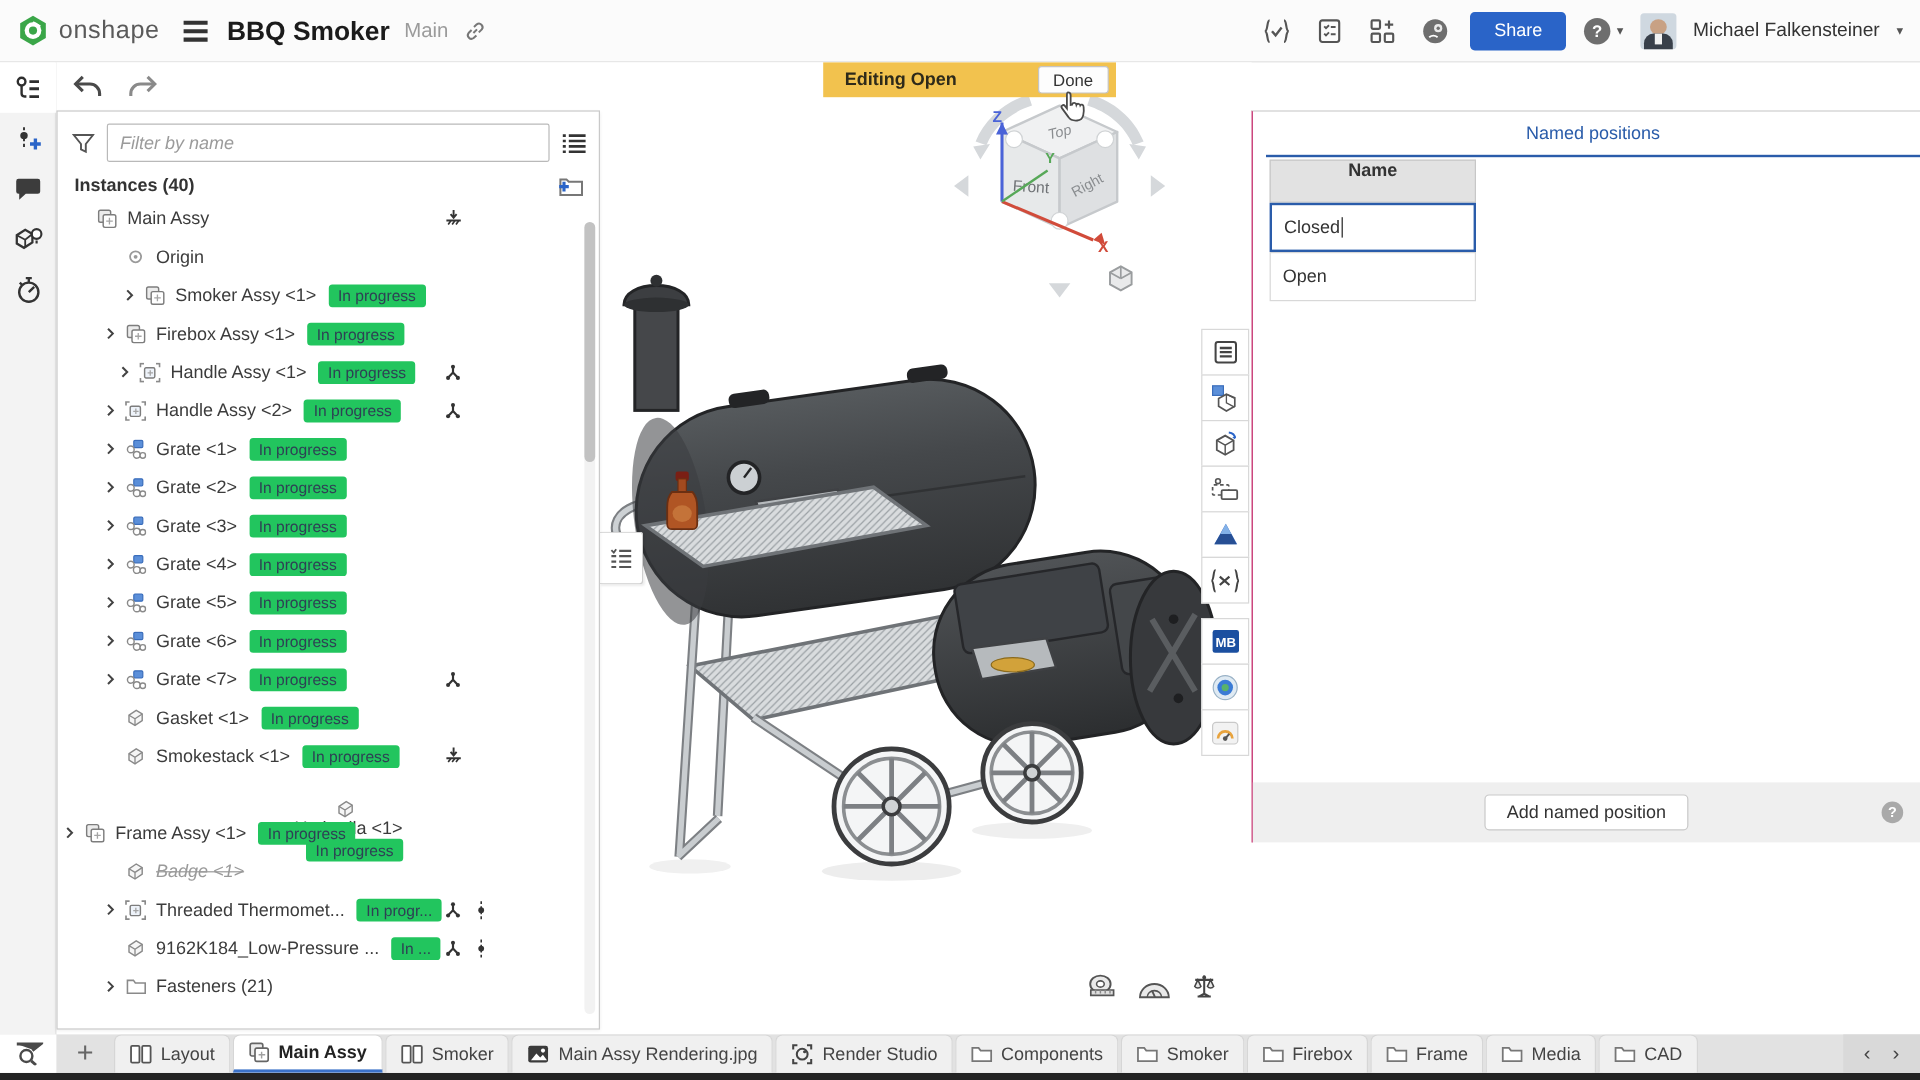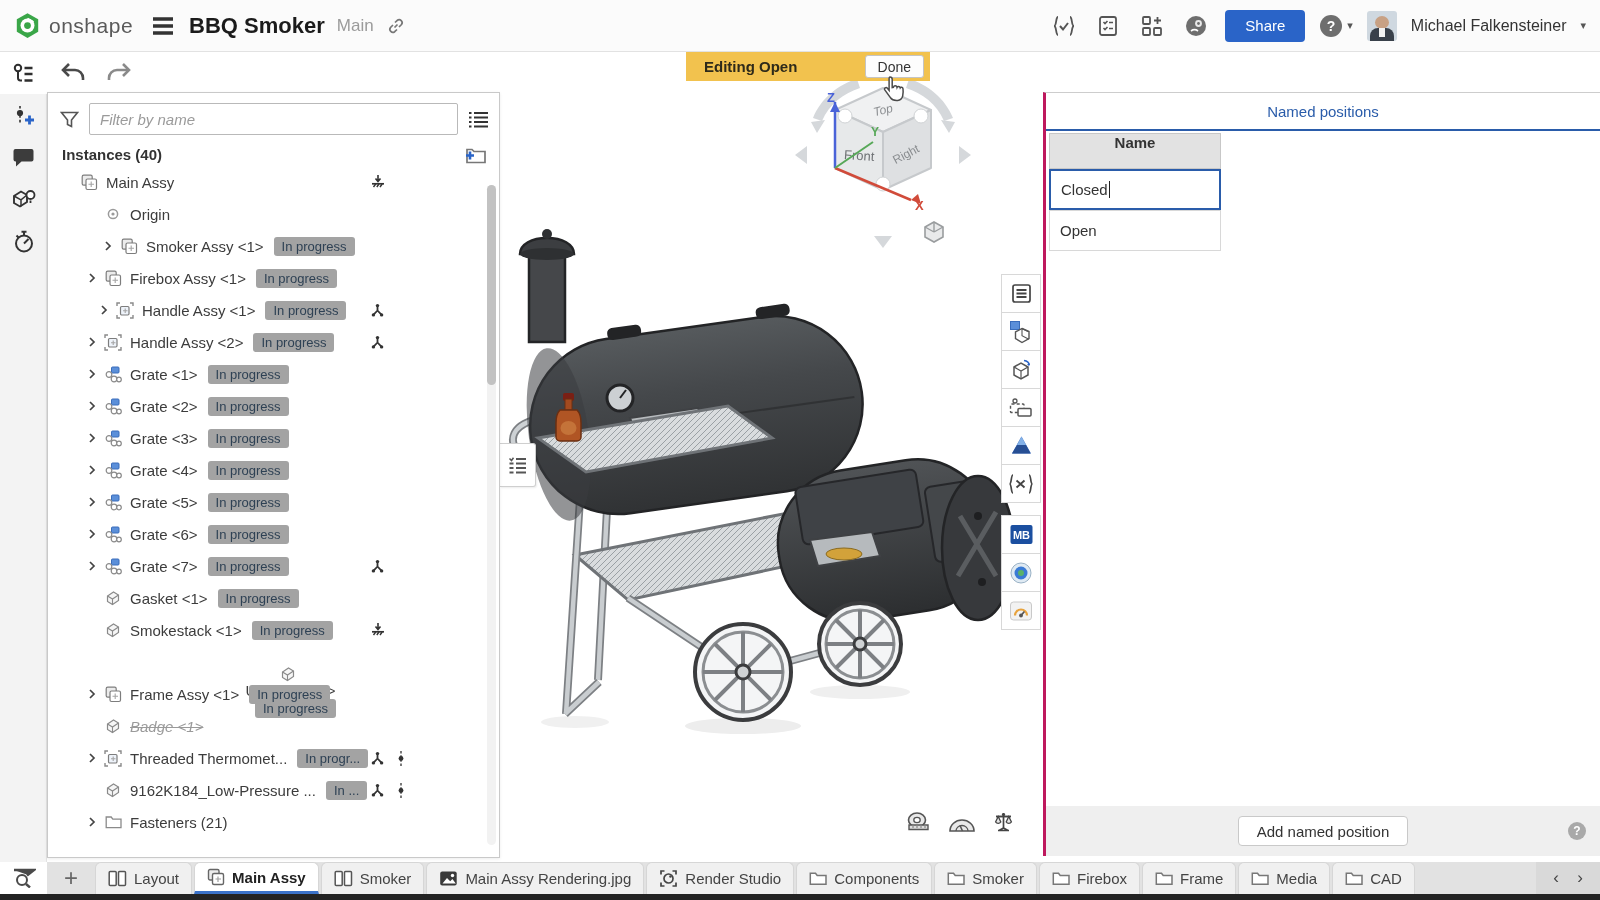--- a/index.html
+++ b/index.html
@@ -54,21 +54,21 @@
                 font-size:15px;font-style:italic;color:#555;font-family:inherit;}
   .filter-input::placeholder{color:#9b9b9b;font-style:italic;}
   .inst-row{display:flex;align-items:center;padding:4px 12px 2px 14px;}
   .inst-label{font-weight:bold;font-size:15px;color:#333;}
   .inst-add{margin-left:auto;cursor:pointer;}
   .tree{position:relative;}
   .trow{position:relative;height:32px;display:flex;align-items:center;font-size:15px;color:#3c3c3c;cursor:default;}
   .chev{width:20px;height:20px;display:inline-flex;align-items:center;justify-content:center;flex:none;}
   .ticon{width:22px;display:inline-flex;justify-content:center;margin-right:6px;flex:none;}
   .tlabel{white-space:nowrap;}
-  .badge{margin-left:10px;background:#a3a3a3;color:#2e4154;font-size:13px;border-radius:3px;
+  .badge{margin-left:10px;background:#22c55e;color:#2e4154;font-size:13px;border-radius:3px;
          padding:2px 8px;white-space:nowrap;}
   .rics{position:absolute;left:322px;display:flex;gap:12px;align-items:center;}
   .suppressed .tlabel{color:#9a9a9a;font-style:italic;text-decoration:line-through;}
   .vscroll{position:absolute;right:3px;top:92px;width:9px;height:660px;background:#f2f2f2;border-radius:5px;}
   .vthumb{position:absolute;left:0;top:0;width:9px;height:200px;background:#c2c2c2;border-radius:5px;}
 
   
   .graphics{position:absolute;left:47px;top:52px;width:996px;height:810px;background:#fff;}
   .model-svg{position:absolute;left:423px;top:158px;}
   .flyout{position:absolute;left:453px;top:391px;width:36px;height:44px;background:#fff;
@@ -82,22 +82,22 @@
   .cube-reset{position:absolute;left:916px;top:216px;width:36px;height:33px;display:flex;
               align-items:center;justify-content:center;cursor:pointer;}
 
   
   .sidetabs{position:absolute;left:1001px;top:275px;width:40px;z-index:12;}
   .st-btn{width:40px;height:39px;background:#fff;border:1px solid #d8d8d8;margin-top:-1px;
           display:flex;align-items:center;justify-content:center;cursor:pointer;}
   .st-gap{height:14px;background:transparent;border:none;}
 
   
-  .rightpanel{position:absolute;left:1043px;top:92px;width:557px;height:764px;background:#fff;
-              border-left:3px solid #be185d;border-top:1px solid #cdcdcd;z-index:11;}
+  .rightpanel{position:absolute;left:1043px;top:92px;width:557px;height:610px;background:#fff;
+              border-left:1px solid #be185d;border-top:1px solid #cdcdcd;z-index:11;padding-left:11px;}
   .rp-title{height:38px;display:flex;align-items:center;justify-content:center;font-size:15px;
             color:#2a5caa;border-bottom:2px solid #2a5caa;}
   .np-table{margin:2px 0 0 3px;width:172px;border-collapse:collapse;}
   .np-head{background:#e2e2e2;border:1px solid #c7c7c7;height:36px;text-align:center;
            font-weight:bold;font-size:15px;color:#333;}
   .np-cell{border:1px solid #d8d8d8;height:41px;font-size:15px;color:#333;padding-left:10px;
            display:flex;align-items:center;cursor:pointer;background:#fff;width:172px;}
   .np-cell.editing{border:2px solid #2a5caa;}
   .np-caret{display:inline-block;width:1px;height:17px;background:#222;margin-left:1px;}
   .infobox{margin:12px 4px 0 4px;background:#e9f3fb;border-radius:3px;padding:16px 18px 18px 18px;}
@@ -780,21 +780,21 @@
             <span class="icn">
               <svg width="16" height="16" viewBox="0 0 16 16">
                 <path d="M2.5 11.5V6l6-4 5 3v5.5l-6 4z" fill="#f6f6f6" stroke="#8a8a8a" stroke-width="1.2"></path>
                 <path d="M2.5 6l5 3 6-4M7.5 9v5.5" fill="none" stroke="#8a8a8a" stroke-width="1.1"></path>
               </svg>
             </span>
           </span>
           <span class="tlabel">Umbrella &lt;1&gt;</span>
           <span class="badge">In progress</span>
         </div>
-        <div class="trow" style="padding-left: 34px;">
+        <div class="trow" style="">
           <span class="chev">
             <svg width="10" height="10" viewBox="0 0 10 10">
               <path d="M3 1l4 4-4 4" fill="none" stroke="#444" stroke-width="1.7"></path>
             </svg>
           </span>
           <span class="ticon">
             <span class="icn">
               <svg width="17" height="17" viewBox="0 0 17 17">
                 <rect x="1.2" y="1.2" width="10" height="10" rx="1.5" fill="#ececec" stroke="#7d7d7d" stroke-width="1.2"></rect>
                 <rect x="5" y="5" width="10.5" height="10.5" rx="1.5" fill="#fff" stroke="#7d7d7d" stroke-width="1.2"></rect>

